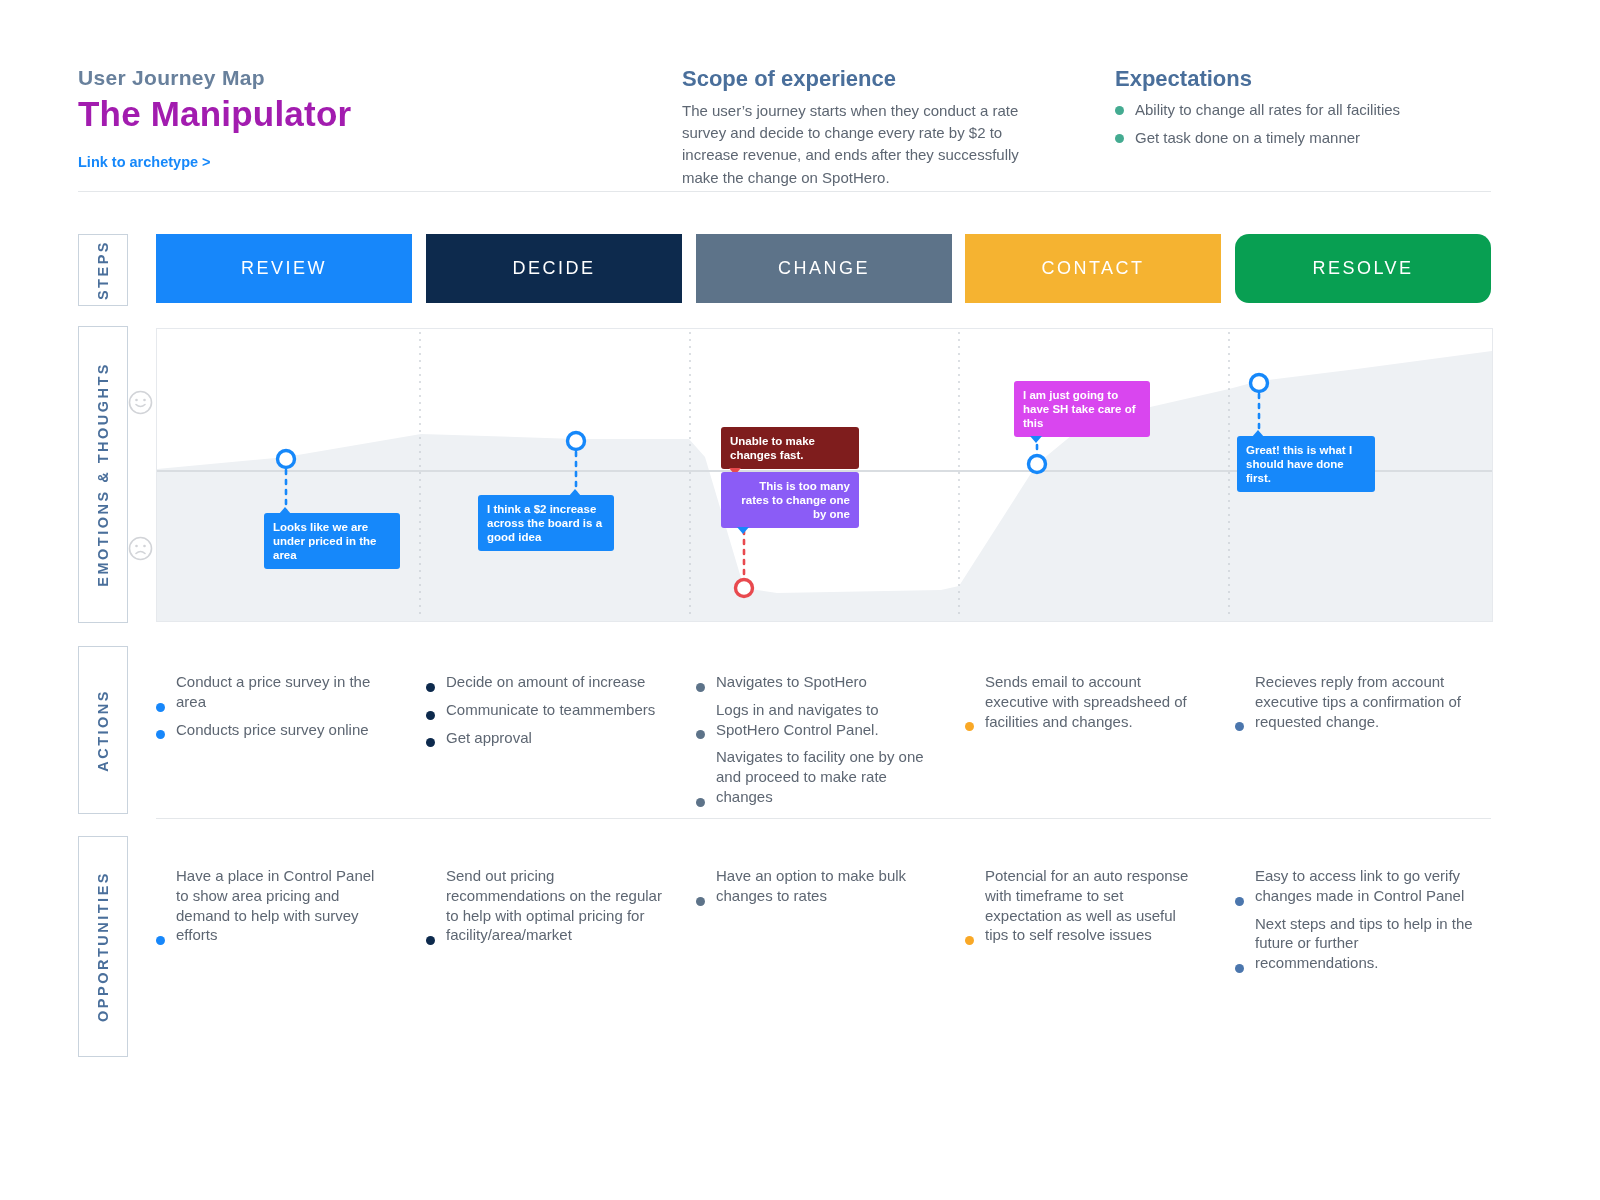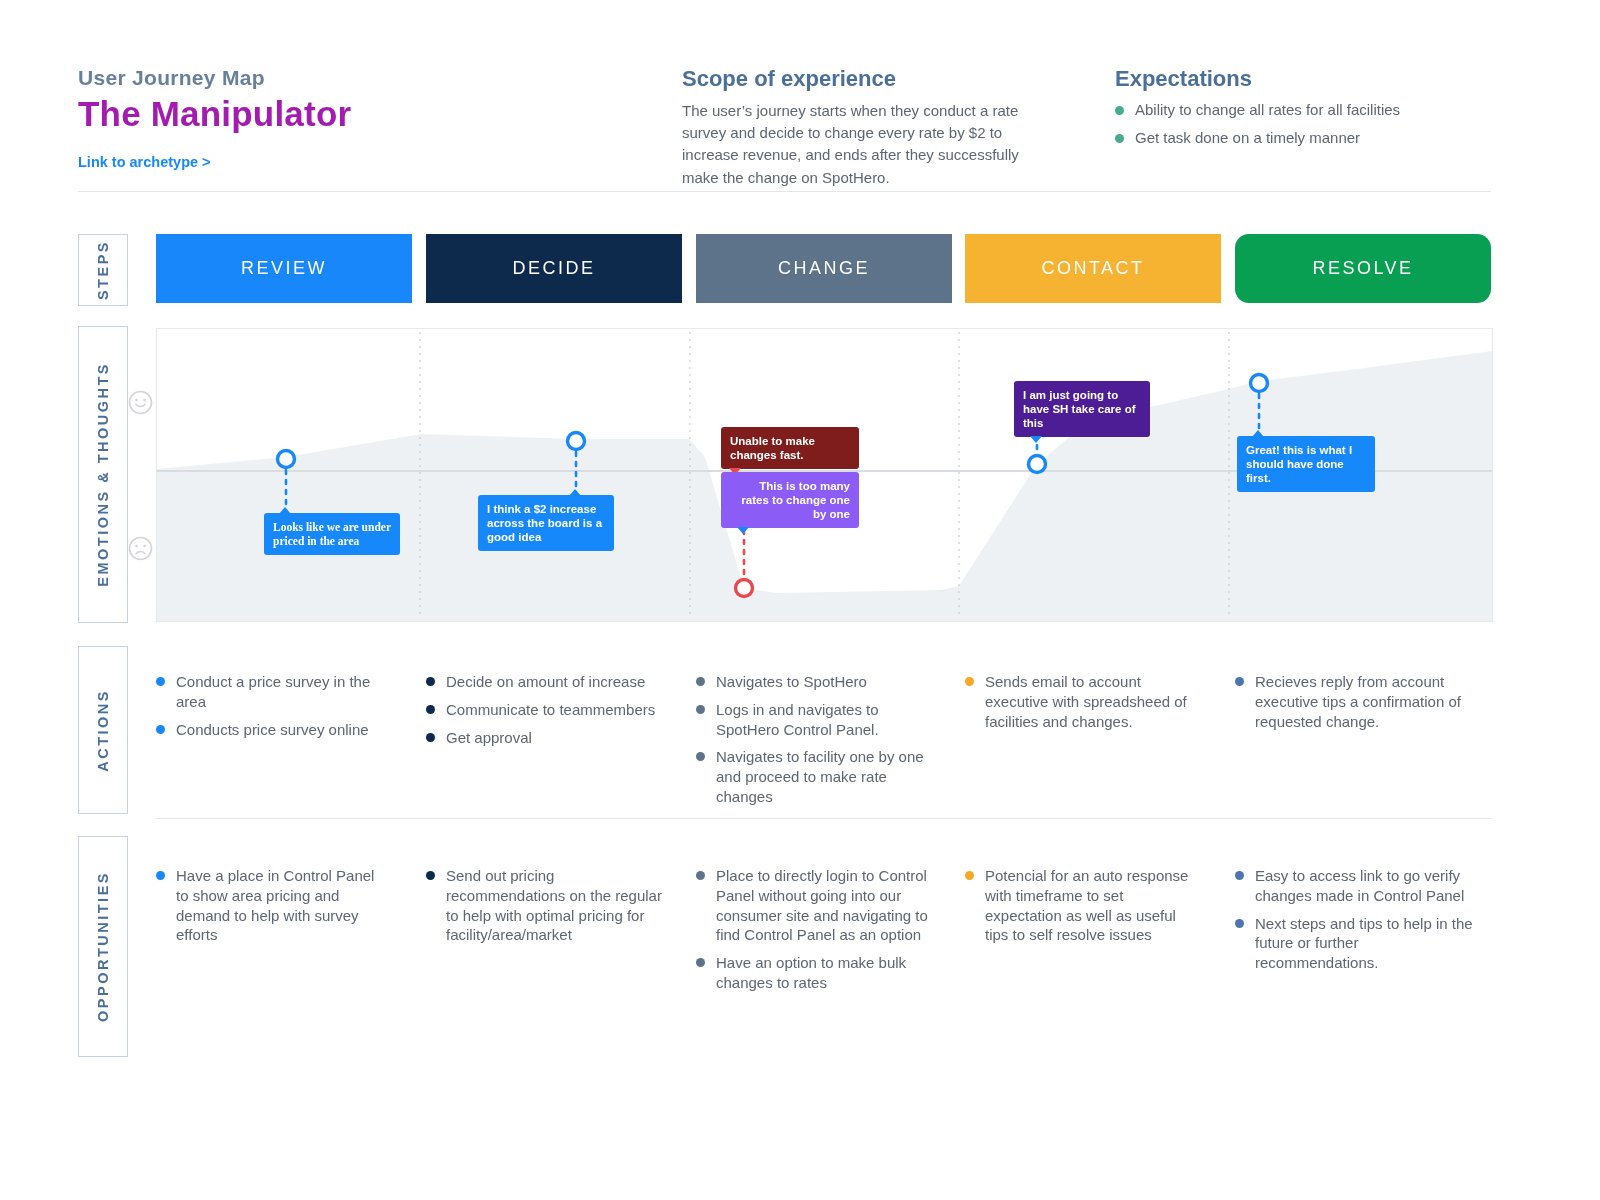--- a/index.html
+++ b/index.html
@@ -37,21 +37,21 @@
 
   
   .bubble{position:absolute;border-radius:3px;color:#fff;font-size:11.5px;font-weight:700;
           line-height:1.22;padding:7px 9px;z-index:5;}
   .tail{position:absolute;width:0;height:0;border-left:6px solid transparent;border-right:6px solid transparent;}
   .tail.top{top:-6px;border-bottom-width:7px;border-bottom-style:solid;}
   .tail.bottom{bottom:-6px;border-top-width:7px;border-top-style:solid;}
 
   
   .list-col{position:absolute;}
-  .list-item{display:flex;align-items:flex-start;margin-bottom:8px;font-size:15px;
+  .list-item{display:flex;align-items:flex-end;margin-bottom:8px;font-size:15px;
           line-height:1.32;color:#5d6672;}
   .list-item .dot{margin-top:5px;}
 </style>
 </head>
 <body>
 
 <div class="abs eyebrow">User Journey Map</div>
 <div class="abs title">The Manipulator</div>
 <a class="abs archetype-link">Link to archetype &gt;</a>
 
@@ -120,25 +120,25 @@
       <line x1="880" y1="96" x2="880" y2="124" stroke="#1688fa" stroke-width="2.6" stroke-dasharray="4 6" stroke-linecap="round"></line>
       <line x1="1102" y1="65" x2="1102" y2="106" stroke="#1688fa" stroke-width="2.6" stroke-dasharray="4 6" stroke-linecap="round"></line>
       <circle cx="129" cy="130" r="8.5" fill="#fff" stroke="#1688fa" stroke-width="3.4"></circle>
       <circle cx="419" cy="112" r="8.5" fill="#fff" stroke="#1688fa" stroke-width="3.4"></circle>
       <circle cx="587" cy="259" r="8.5" fill="#fff" stroke="#e8494e" stroke-width="3.4"></circle>
       <circle cx="880" cy="135" r="8.5" fill="#fff" stroke="#1688fa" stroke-width="3.4"></circle>
       <circle cx="1102" cy="54" r="8.5" fill="#fff" stroke="#1688fa" stroke-width="3.4"></circle>
     </svg>
 </div>
 <div id="bubble-layer">
-    <div class="bubble" style="left: 264px; top: 513px; width: 118px; background: rgb(22, 136, 250); font-family: Liberation Serif, serif;">Looks like we are under priced in the area<div class="tail top" style="left: 15px; border-bottom-color: rgb(22, 136, 250);"></div></div>
+    <div class="bubble" style="left: 264px; top: 513px; width: 118px; background: rgb(22, 136, 250);">Looks like we are under priced in the area<div class="tail top" style="left: 15px; border-bottom-color: rgb(22, 136, 250);"></div></div>
     <div class="bubble" style="left: 478px; top: 495px; width: 118px; background: rgb(22, 136, 250);">I think a $2 increase across the board is a good idea<div class="tail top" style="left: 91px; border-bottom-color: rgb(22, 136, 250);"></div></div>
     <div class="bubble" style="left: 721px; top: 427px; width: 120px; background: #7f1d1d;">Unable to make changes fast.<div class="tail bottom" style="left: 8px; border-top-color: rgb(232, 73, 78);"></div></div>
     <div class="bubble" style="left: 721px; top: 472px; width: 120px; background: #8b5cf6; text-align: right;">This is too many rates to change one by one<div class="tail bottom" style="left: 16px; border-top-color: rgb(22, 136, 250);"></div></div>
-    <div class="bubble" style="left: 1014px; top: 381px; width: 118px; background: #4c1d95;">I am just going to have SH take care of this<div class="tail bottom" style="left: 16px; border-top-color: rgb(22, 136, 250);"></div></div>
+    <div class="bubble" style="left: 1014px; top: 381px; width: 118px; background: #d946ef;">I am just going to have SH take care of this<div class="tail bottom" style="left: 16px; border-top-color: rgb(22, 136, 250);"></div></div>
     <div class="bubble" style="left: 1237px; top: 436px; width: 120px; background: rgb(22, 136, 250);">Great! this is what I should have done first.<div class="tail top" style="left: 15px; border-bottom-color: rgb(22, 136, 250);"></div></div>
   </div>
 
 <div id="actions-row">
     <div class="list-col" style="left: 156px; top: 672px; width: 232px;">
       <div class="list-item">
         <span class="dot" style="background: rgb(23, 135, 250);"></span>
         <span>Conduct a price survey in the area</span>
       </div>
       <div class="list-item">
@@ -198,24 +198,20 @@
     </div>
     <div class="list-col" style="left: 426px; top: 866px; width: 236px;">
       <div class="list-item">
         <span class="dot" style="background: rgb(13, 42, 77);"></span>
         <span>Send out pricing recommendations on the regular to help with optimal pricing for facility/area/market</span>
       </div>
     </div>
     <div class="list-col" style="left: 696px; top: 866px; width: 240px;">
       <div class="list-item">
         <span class="dot" style="background: rgb(93, 115, 137);"></span>
-        <span>Place to directly login to Control Panel without going into our consumer site and navigating to find Control Panel as an option</span>
-      </div>
-      <div class="list-item">
-        <span class="dot" style="background: rgb(93, 115, 137);"></span>
         <span>Have an option to make bulk changes to rates</span>
       </div>
     </div>
     <div class="list-col" style="left: 965px; top: 866px; width: 236px;">
       <div class="list-item">
         <span class="dot" style="background: rgb(249, 168, 38);"></span>
         <span>Potencial for an auto response with timeframe to set expectation as well as useful tips to self resolve issues</span>
       </div>
     </div>
     <div class="list-col" style="left: 1235px; top: 866px; width: 242px;">

